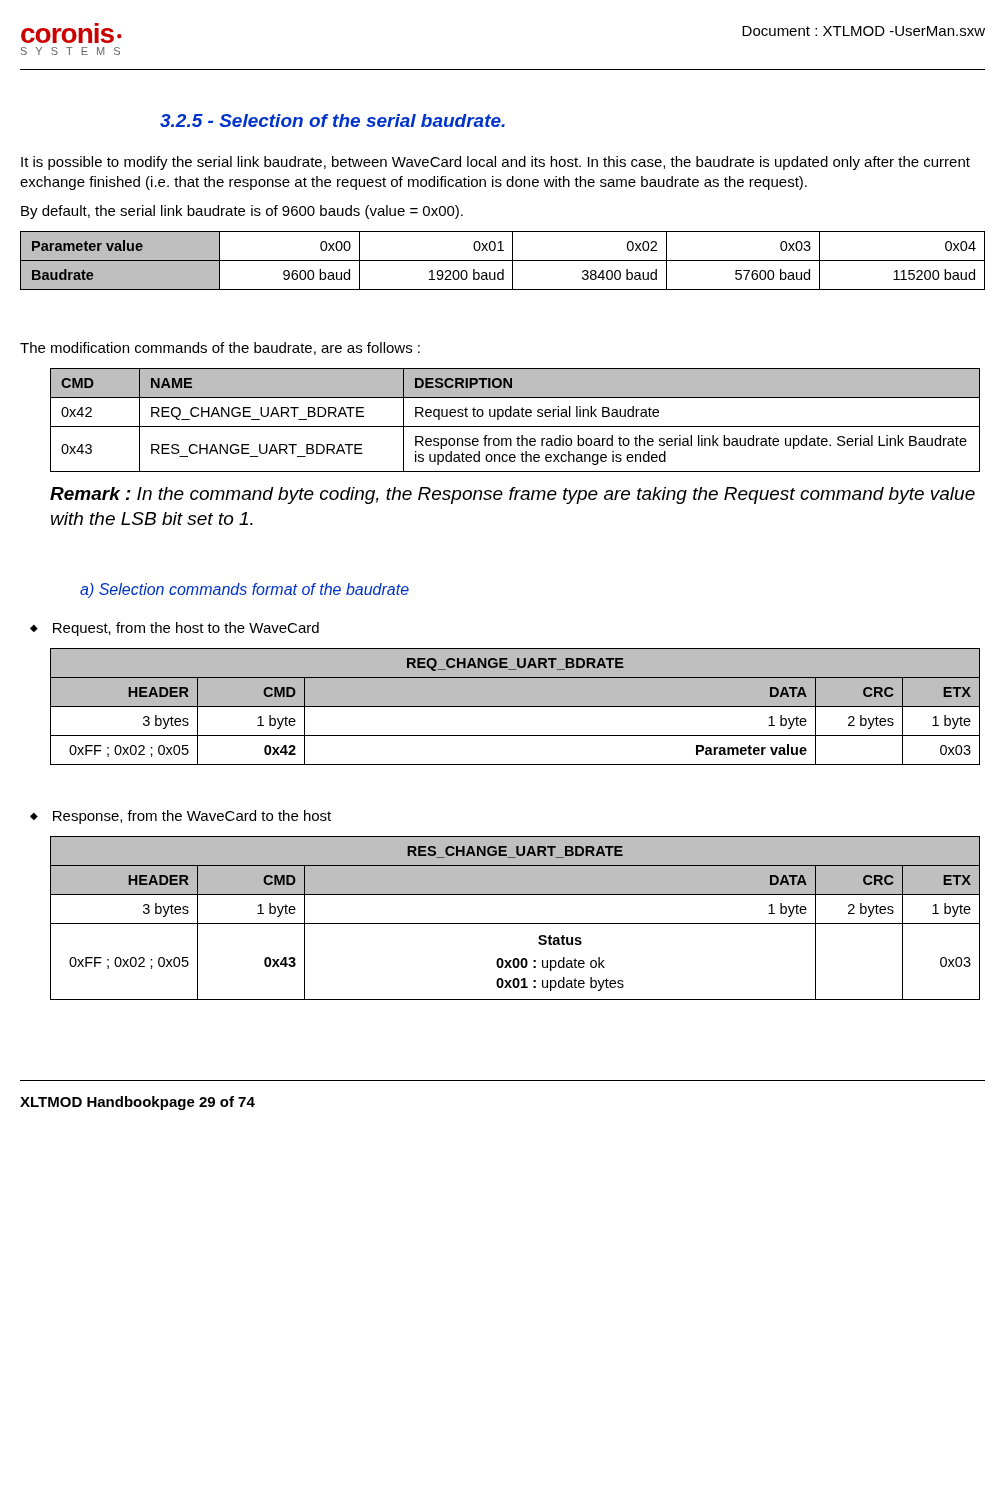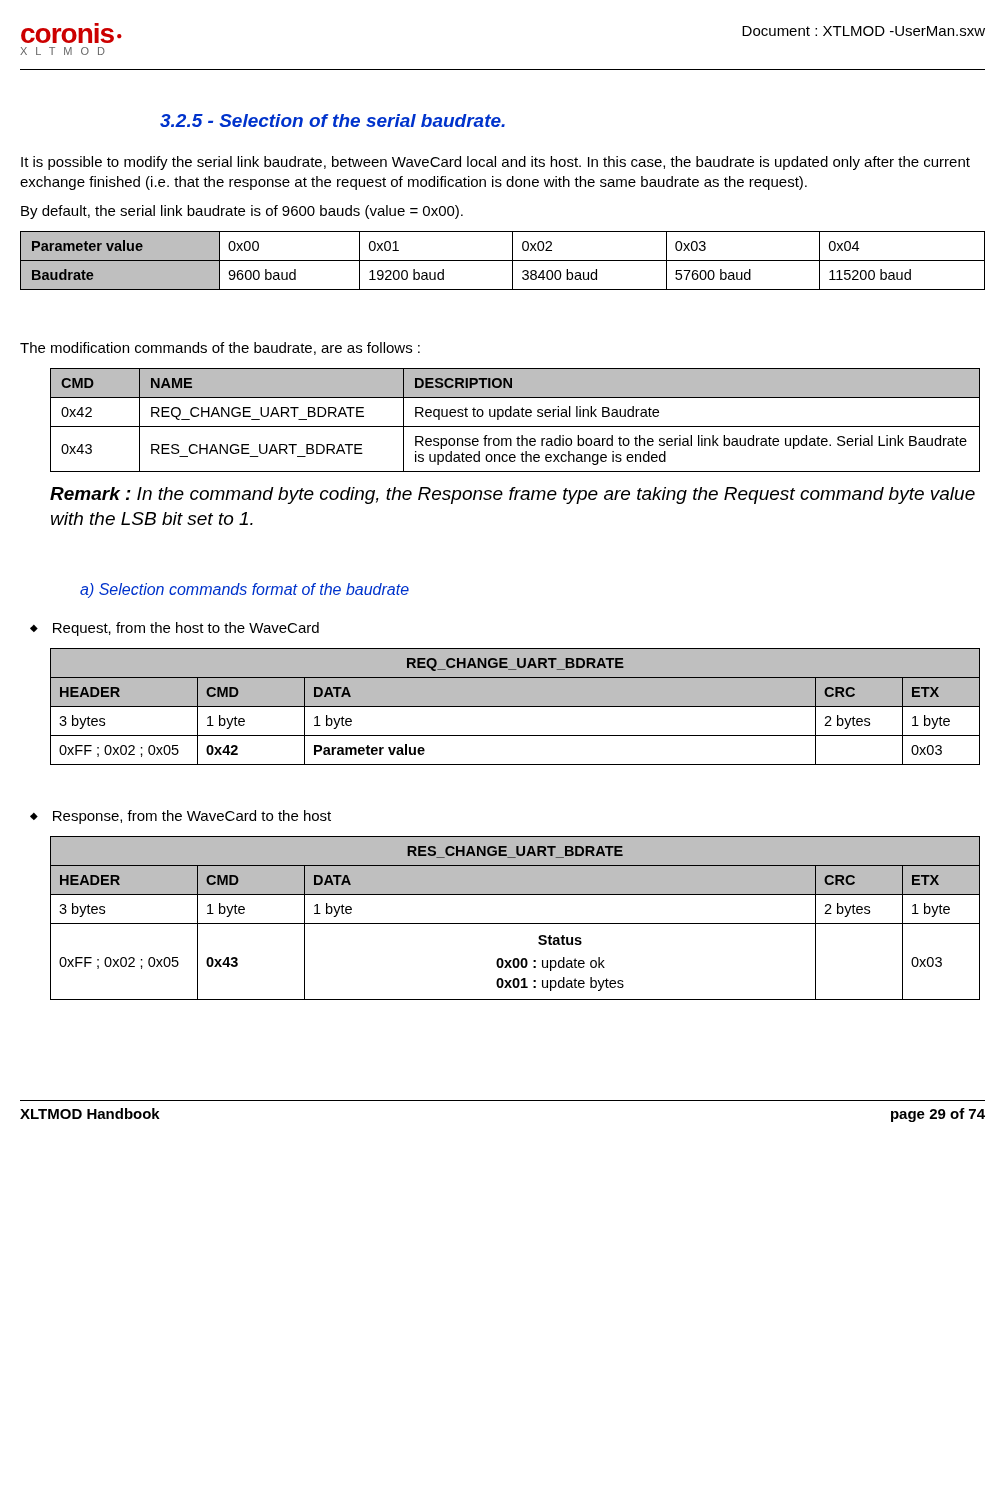--- a/index.html
+++ b/index.html
@@ -64,21 +64,21 @@
   }
   table {
     border-collapse: collapse;
     width: 100%;
     margin: 10px 0;
     font-size: 14.5px;
   }
   th, td {
     border: 1px solid #000;
     padding: 6px 8px;
-    text-align: left;
+    text-align: right;
   }
   .t1 th {
     background: #bfbfbf;
     font-weight: bold;
     text-align: left;
     padding-left: 10px;
   }
   .t2 {
     width: 930px;
     margin-left: 30px;
@@ -130,36 +130,35 @@
     text-align: center;
     line-height: 1.4;
   }
   .status-lines {
     display: inline-block;
     text-align: left;
     margin-top: 2px;
   }
   .footer {
     display: flex;
-    justify-content: space-between;
     border-top: 1.5px solid #000;
-    padding-top: 4px;
-    margin-top: 100px;
+    padding-top: 12px;
+    margin-top: 80px;
     font-size: 15px;
     font-weight: bold;
   }
   .spacer-sm { height: 30px; }
 </style>
 </head>
 <body>
 
 <div class="header">
   <div class="logo">
     <div class="logo-top"><span>coronis</span><span class="dot">●</span></div>
-    <div class="logo-bottom">XLTMOD</div>
+    <div class="logo-bottom">SYSTEMS</div>
   </div>
   <div class="doc-title">Document : XTLMOD -UserMan.sxw</div>
 </div>
 
 <div class="section-heading">3.2.5 - Selection of the serial baudrate.</div>
 
 <p class="para">It is possible to modify the serial link baudrate, between WaveCard local and its host. In this case, the baudrate is updated only after the current exchange finished (i.e. that the response at the request of modification is done with the same baudrate as the request).</p>
 <p class="para">By default, the serial link baudrate is of 9600 bauds (value = 0x00).</p>
 
 <table class="t1">

